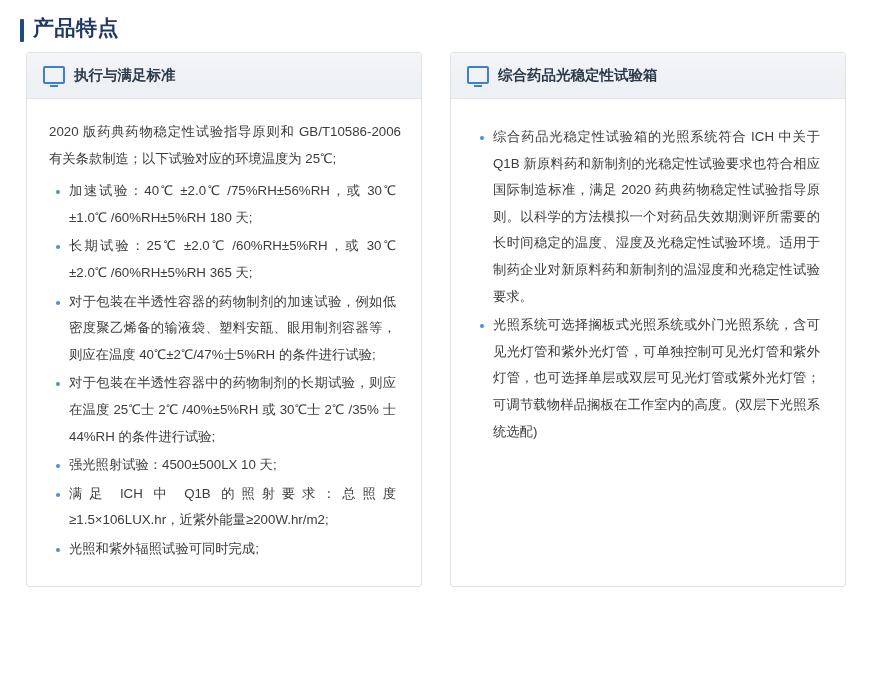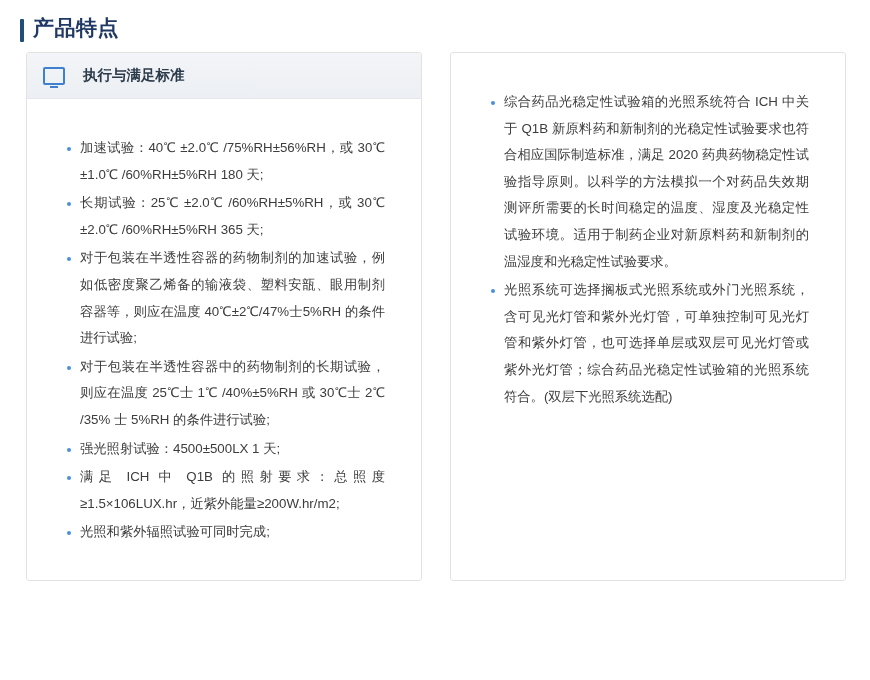--- a/index.html
+++ b/index.html
@@ -65,22 +65,22 @@
   .card {
     flex: 1 1 0;
     border: 1px solid #e2e2e2;
     border-radius: 3px;
     background: #ffffff;
     overflow: hidden;
     min-height: 512px;
   }
   .card-head {
     display: flex;
-    align-items: flex-end;
-    gap: 18px;
+    align-items: flex-start;
+    gap: 9px;
     padding: 13px 16px;
     background: linear-gradient(to bottom, #f3f5f8, #eceff3);
     border-bottom: 1px solid #e4e6ea;
   }
   .card-head-text {
     font-size: 14.5px;
     font-weight: bold;
     color: #2b3a4a;
   }
   .monitor-icon {
@@ -107,21 +107,21 @@
     font-size: 13.3px;
     line-height: 2.0;
     color: #3c3c3c;
   }
   .lead {
     margin: 0 0 6px 0;
     text-align: justify;
   }
   ul.bullets {
     list-style: none;
-    margin: 16px;
+    margin: 5px;
     padding: 0;
   }
   ul.bullets li {
     position: relative;
     padding-left: 15px;
     margin-bottom: 2px;
     text-align: justify;
   }
   ul.bullets li::before {
     content: "";
@@ -146,35 +146,40 @@
 
 
   <div class="cards">
 
     <div class="card">
       <div class="card-head">
         <span class="monitor-icon"></span>
         <span class="card-head-text">执行与满足标准</span>
       </div>
       <div class="card-body">
+        <p class="lead">2020 版药典药物稳定性试验指导原则和 GB/T10586-2006 有关条款制造；以下试验对应的环境温度为 25℃;</p>
         <ul class="bullets">
           <li>加速试验：40℃ ±2.0℃ /75%RH±56%RH，或 30℃ ±1.0℃ /60%RH±5%RH 180 天;</li>
           <li>长期试验：25℃ ±2.0℃ /60%RH±5%RH，或 30℃ ±2.0℃ /60%RH±5%RH 365 天;</li>
           <li>对于包装在半透性容器的药物制剂的加速试验，例如低密度聚乙烯备的输液袋、塑料安瓿、眼用制剂容器等，则应在温度 40℃±2℃/47%士5%RH 的条件进行试验;</li>
-          <li>对于包装在半透性容器中的药物制剂的长期试验，则应在温度 25℃士 1℃ /40%±5%RH 或 30℃士 2℃ /35% 士 5%RH 的条件进行试验;</li>
-          <li>强光照射试验：4500±500LX 1 天;</li>
+          <li>对于包装在半透性容器中的药物制剂的长期试验，则应在温度 25℃士 2℃ /40%±5%RH 或 30℃士 2℃ /35% 士 44%RH 的条件进行试验;</li>
+          <li>强光照射试验：4500±500LX 10 天;</li>
           <li>满足 ICH 中 Q1B 的照射要求：总照度≥1.5×106LUX.hr，近紫外能量≥200W.hr/m2;</li>
           <li>光照和紫外辐照试验可同时完成;</li>
         </ul>
       </div>
     </div>
 
     <div class="card">
+      <div class="card-head">
+        <span class="monitor-icon"></span>
+        <span class="card-head-text">综合药品光稳定性试验箱</span>
+      </div>
       <div class="card-body">
         <ul class="bullets">
           <li>综合药品光稳定性试验箱的光照系统符合 ICH 中关于 Q1B 新原料药和新制剂的光稳定性试验要求也符合相应国际制造标准，满足 2020 药典药物稳定性试验指导原则。以科学的方法模拟一个对药品失效期测评所需要的长时间稳定的温度、湿度及光稳定性试验环境。适用于制药企业对新原料药和新制剂的温湿度和光稳定性试验要求。</li>
-          <li>光照系统可选择搁板式光照系统或外门光照系统，含可见光灯管和紫外光灯管，可单独控制可见光灯管和紫外灯管，也可选择单层或双层可见光灯管或紫外光灯管；综合药品光稳定性试验箱的光照系统符合。(双层下光照系统选配)</li>
+          <li>光照系统可选择搁板式光照系统或外门光照系统，含可见光灯管和紫外光灯管，可单独控制可见光灯管和紫外灯管，也可选择单层或双层可见光灯管或紫外光灯管；可调节载物样品搁板在工作室内的高度。(双层下光照系统选配)</li>
         </ul>
       </div>
     </div>
 
   </div>
 </div>
 
 </body></html>

